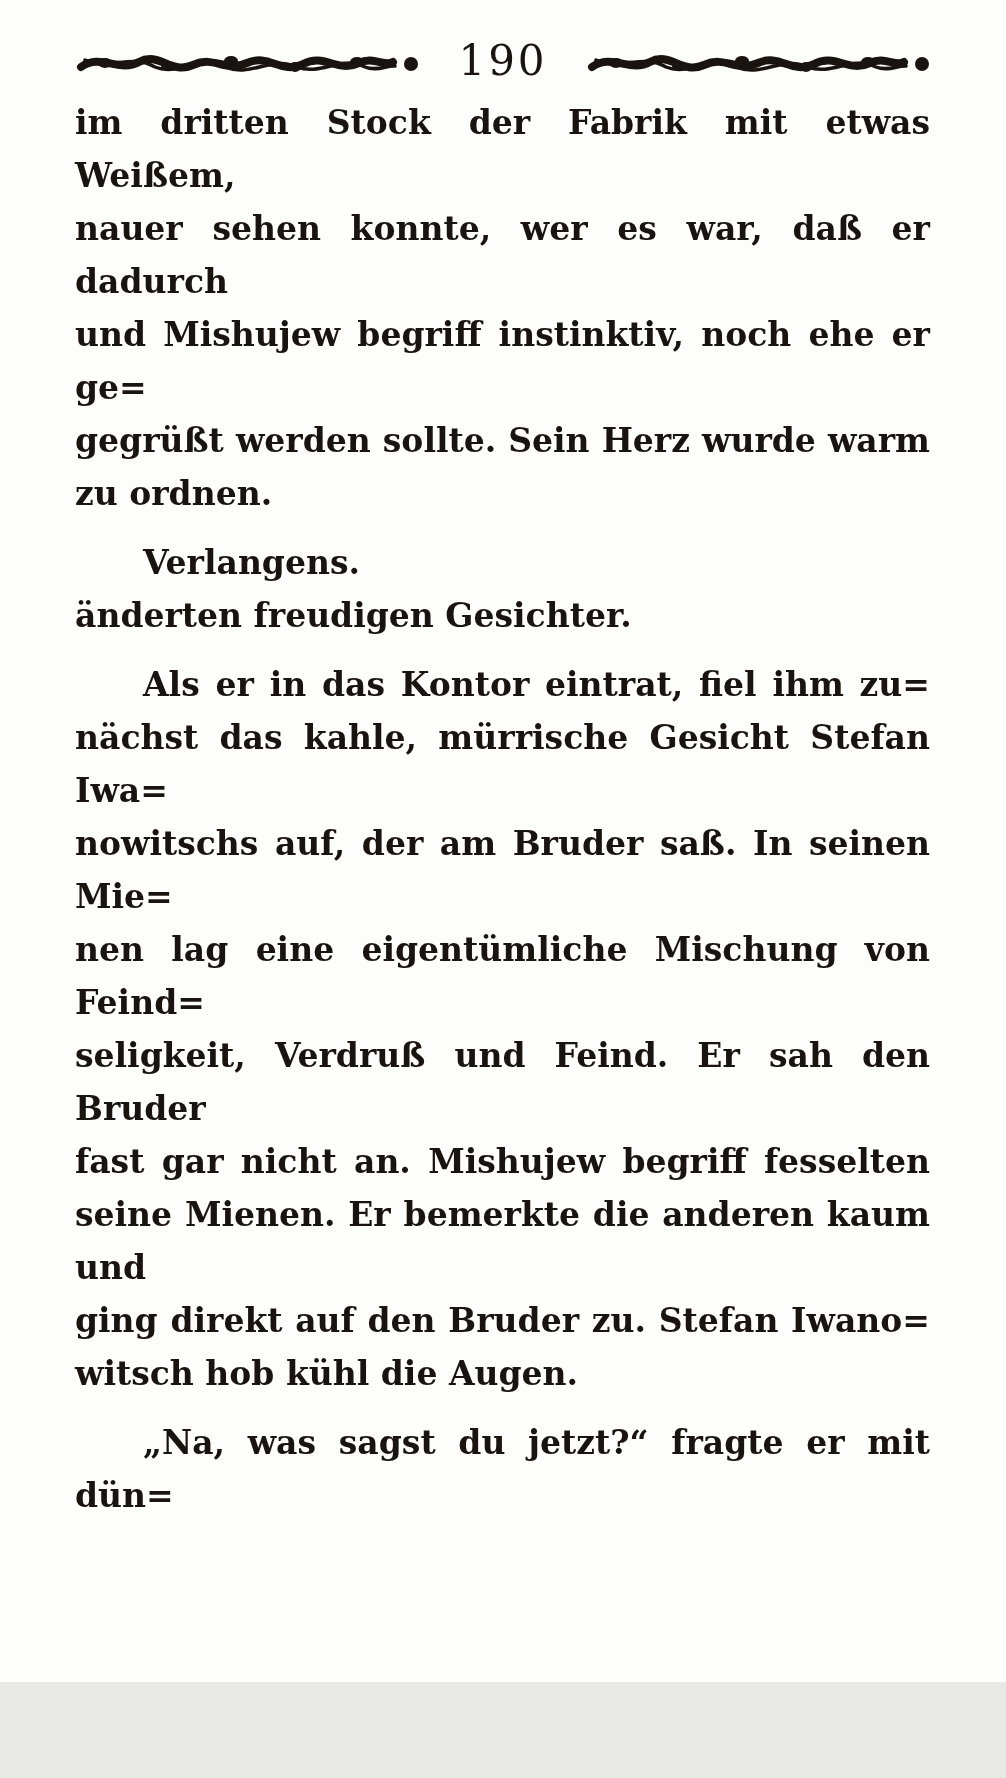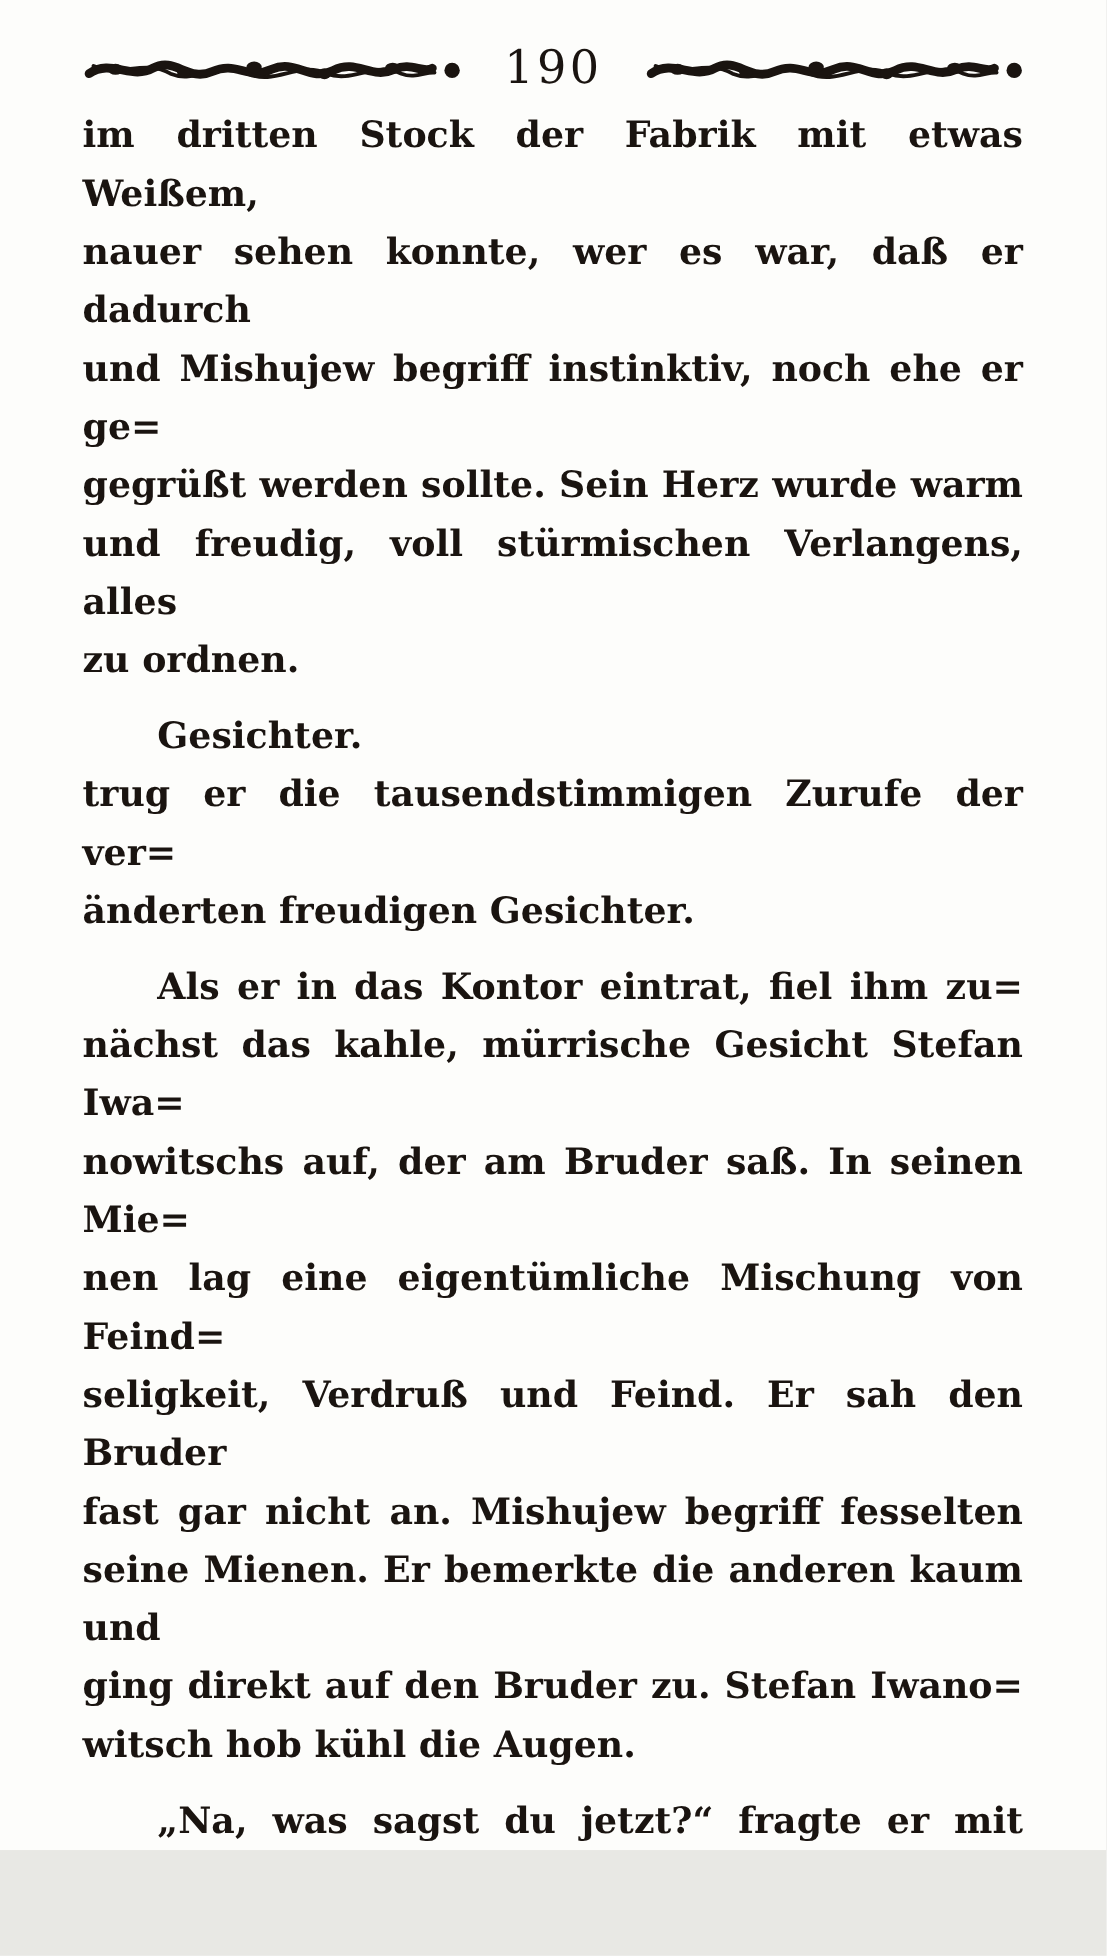--- a/index.html
+++ b/index.html
@@ -88,24 +88,22 @@
         <circle cx="336" cy="19" r="7"></circle>
       </g>
     </svg>
   </header>
 
   <main class="text">
     <div class="line">im dritten Stock der Fabrik mit etwas Weißem,</div>
     <div class="line">nauer sehen konnte, wer es war, daß er dadurch</div>
     <div class="line">und Mishujew begriff instinktiv, noch ehe er ge=</div>
     <div class="line">gegrüßt werden sollte. Sein Herz wurde warm</div>
-    <div class="line">und freudig, voll stürmischen Verlangens, alles</div>
     <div class="line end">zu ordnen.</div>
-    <div class="line indent gap end">Gesichter.</div>
-    <div class="line">trug er die tausendstimmigen Zurufe der ver=</div>
+    <div class="line indent gap end">Verlangens.</div>
     <div class="line end">änderten freudigen Gesichter.</div>
     <div class="line indent gap">Als er in das Kontor eintrat, fiel ihm zu=</div>
     <div class="line">nächst das kahle, mürrische Gesicht Stefan Iwa=</div>
     <div class="line">nowitschs auf, der am Bruder saß. In seinen Mie=</div>
     <div class="line">nen lag eine eigentümliche Mischung von Feind=</div>
     <div class="line">seligkeit, Verdruß und Feind. Er sah den Bruder</div>
     <div class="line">fast gar nicht an. Mishujew begriff fesselten</div>
     <div class="line">seine Mienen. Er bemerkte die anderen kaum und</div>
     <div class="line">ging direkt auf den Bruder zu. Stefan Iwano=</div>
     <div class="line end">witsch hob kühl die Augen.</div>

